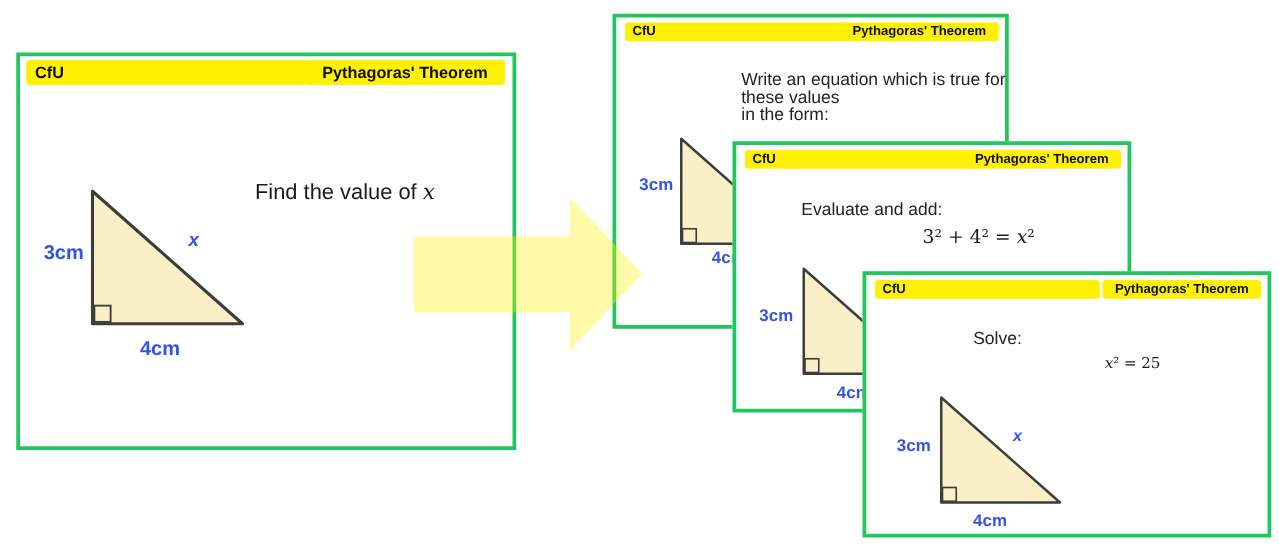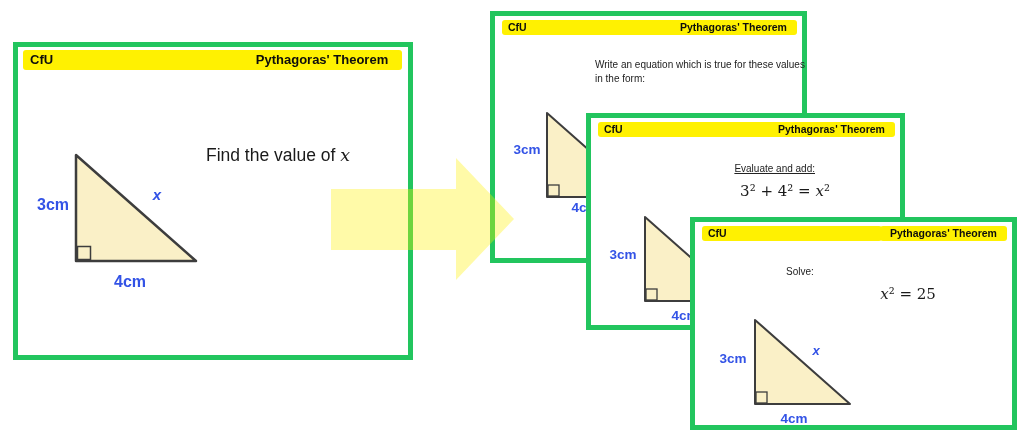--- a/index.html
+++ b/index.html
@@ -1,30 +1,30 @@
 <!DOCTYPE html>
 <html><head>
 <meta charset="utf-8">
 <style>
   html,body{margin:0;padding:0;background:#ffffff;}
   .canvas{position:relative;width:1023px;height:440px;background:#ffffff;overflow:hidden;
           font-family:"Liberation Sans",sans-serif;}
-  .slide{position:absolute;background:#ffffff;border:5px solid #22c55e;box-sizing:border-box;}
+  .slide{position:absolute;background:#ffffff;border:3px solid #22c55e;box-sizing:border-box;}
   
   .bar{position:absolute;background:#fff101;color:#0d0d0d;font-weight:bold;border-radius:3px;
        white-space:nowrap;overflow:hidden;}
   .bar-left{left:5px;top:3px;width:225px;height:20px;font-size:13px;line-height:20px;padding-left:7px;box-sizing:border-box;}
   .bar-right{right:6px;top:3px;width:160px;height:20px;font-size:13px;line-height:20px;text-align:center;}
   .s-bar-left{left:7px;top:4px;width:180px;height:15px;font-size:10.5px;line-height:15px;padding-left:6px;box-sizing:border-box;}
   .s-bar-right{right:5px;top:4px;width:127px;height:15px;font-size:10.5px;line-height:15px;text-align:center;}
   
   .prompt{position:absolute;left:160px;top:98px;width:200px;text-align:center;
           font-size:17.5px;color:#1a1a1a;}
   .prompt i{font-family:"DejaVu Serif",serif;}
-  .instr{position:absolute;font-size:10px;line-height:14px;color:#222222;}
+  .instr{position:absolute;font-size:14px;line-height:14px;color:#222222;}
   .math{position:absolute;font-family:"DejaVu Serif",serif;color:#1a1a1a;text-align:center;}
   .math-blanks{color:#4a4a4a;letter-spacing:1px;}
   
   .lbl{position:absolute;width:50px;text-align:center;color:#3353e6;font-weight:bold;}
   .lbl-big{font-size:16px;}
   .lbl-sm{font-size:13.5px;}
   .tri{position:absolute;}
   .arrow-overlay{position:absolute;left:0;top:0;pointer-events:none;}
 </style>
 </head>
@@ -56,35 +56,35 @@
       <polygon points="2,2 2,86 97,86" fill="#faf0c7" stroke="#3d3d3d" stroke-width="2" stroke-linejoin="round"></polygon>
       <rect x="3" y="74" width="11" height="11" fill="none" stroke="#3d3d3d" stroke-width="1.3"></rect>
     </svg>
     <span class="lbl lbl-sm" style="left:7px;top:126px;">3cm</span>
     <span class="lbl lbl-sm" style="left:65px;top:184px;">4cm</span>
   </div>
 
   <div class="slide" style="left:586px;top:113px;width:319px;height:217px;z-index:3;">
     <div class="bar s-bar-left">CfU</div>
     <div class="bar s-bar-right">Pythagoras' Theorem</div>
-    <div class="instr" style="left:74px;top:44px;width:150px;text-align:right;text-decoration:underline;">Evaluate and add:</div>
+    <div class="instr" style="left:52px;top:44px;width:150px;text-align:left;">Evaluate and add:</div>
     <div class="math" style="left:104px;top:64px;width:180px;font-size:15px;">3² + 4² = <i>x</i>²</div>
     <svg class="tri" style="left:52px;top:97px;" width="100" height="90" viewBox="0 0 100 90">
       <polygon points="2,2 2,86 97,86" fill="#faf0c7" stroke="#3d3d3d" stroke-width="2" stroke-linejoin="round"></polygon>
       <rect x="3" y="74" width="11" height="11" fill="none" stroke="#3d3d3d" stroke-width="1.3"></rect>
     </svg>
     <span class="lbl lbl-sm" style="left:7px;top:129px;">3cm</span>
     <span class="lbl lbl-sm" style="left:69px;top:190px;">4cm</span>
   </div>
 
   <div class="slide" style="left:690px;top:217px;width:327px;height:213px;z-index:4;">
     <div class="bar s-bar-left">CfU</div>
     <div class="bar s-bar-right">Pythagoras' Theorem</div>
     <div class="instr" style="left:55px;top:43px;width:100px;text-align:center;">Solve:</div>
-    <div class="math" style="left:143px;top:63px;width:140px;font-size:15px;"><i>x</i>² = 25</div>
+    <div class="math" style="left:143px;top:63px;width:140px;font-size:12px;"><i>x</i>² = 25</div>
     <svg class="tri" style="left:58px;top:96px;" width="100" height="90" viewBox="0 0 100 90">
       <polygon points="2,2 2,86 97,86" fill="#faf0c7" stroke="#3d3d3d" stroke-width="2" stroke-linejoin="round"></polygon>
       <rect x="3" y="74" width="11" height="11" fill="none" stroke="#3d3d3d" stroke-width="1.3"></rect>
     </svg>
     <span class="lbl lbl-sm" style="left:13px;top:129px;">3cm</span>
     <span class="lbl lbl-sm" style="left:74px;top:189px;">4cm</span>
     <span class="lbl lbl-sm" style="left:96px;top:121px;font-size:13px;"><i>x</i></span>
   </div>
 
   <svg class="arrow-overlay" width="1023" height="440" viewBox="0 0 1023 440" style="z-index:5;">

